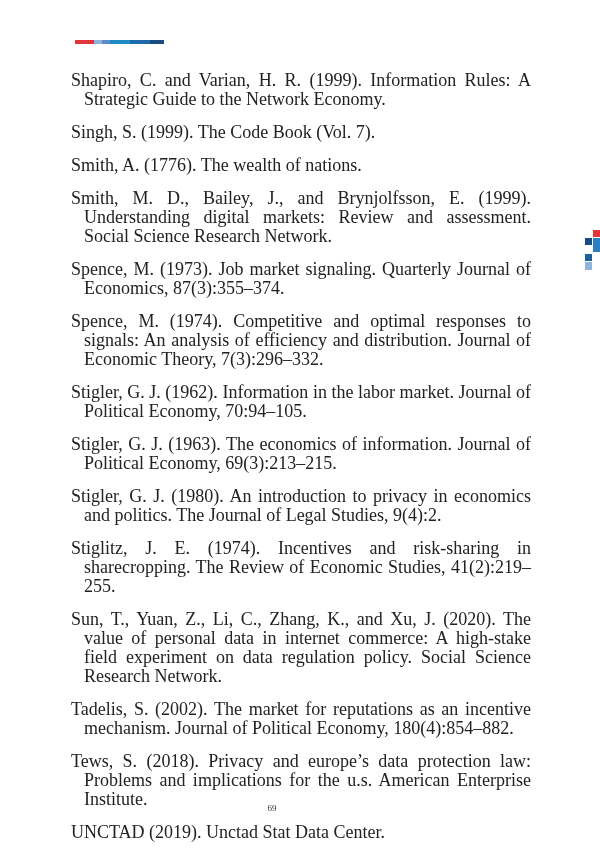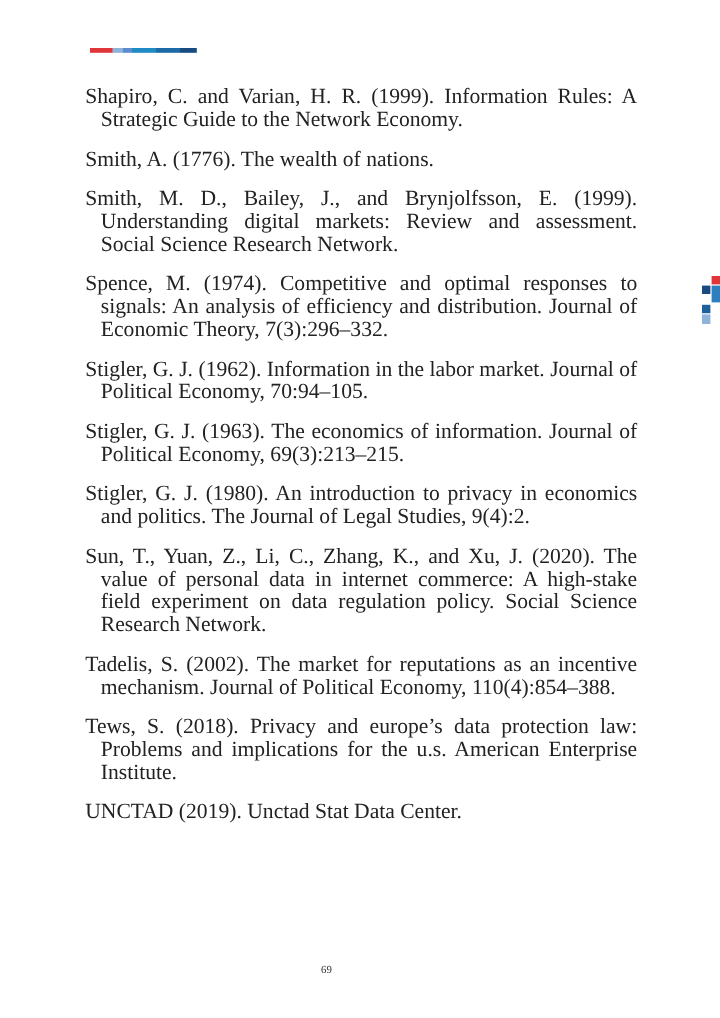--- a/index.html
+++ b/index.html
@@ -30,25 +30,28 @@
 <div class="sidemark">
   <span style="left: 10px; top: 0px; background: rgb(224, 54, 58);"></span>
   <span style="left: 2px; top: 8px; background: rgb(23, 75, 130);"></span>
   <span style="left: 10px; top: 8px; height: 14px; background: rgb(45, 127, 192);"></span>
   <span style="left: 2px; top: 24px; background: rgb(31, 95, 154);"></span>
   <span style="left: 2px; top: 32px; height: 8px; background: rgb(143, 180, 220);"></span>
 </div>
 
 <ul class="refs">
   <li class="ref">Shapiro, C. and Varian, H. R. (1999).  Information Rules:  A Strategic Guide to the Network Economy.</li>
+  <li class="ref">Singh, S. (1999). The Code Book (Vol. 7).</li>
   <li class="ref">Smith, A. (1776). The wealth of nations.</li>
   <li class="ref">Smith, M. D., Bailey, J., and Brynjolfsson, E. (1999).  Understanding digital markets: Review and assessment. Social Science Research Network.</li>
+  <li class="ref">Spence, M. (1973). Job market signaling. Quarterly Journal of Economics, 87(3):355–374.</li>
   <li class="ref">Spence, M. (1974). Competitive and optimal responses to signals: An analysis of efficiency and distribution. Journal of Economic Theory, 7(3):296–332.</li>
   <li class="ref">Stigler, G. J. (1962).  Information in the labor market.  Journal of Political Economy, 70:94–105.</li>
   <li class="ref">Stigler, G. J. (1963).  The economics of information.  Journal of Political Economy, 69(3):213–215.</li>
   <li class="ref">Stigler, G. J. (1980). An introduction to privacy in economics and politics. The Journal of Legal Studies, 9(4):2.</li>
+  <li class="ref">Stiglitz, J. E. (1974). Incentives and risk-sharing in sharecropping. The Review of Economic Studies, 41(2):219–255.</li>
   <li class="ref">Sun, T., Yuan, Z., Li, C., Zhang, K., and Xu, J. (2020).  The value of personal data in internet commerce: A high-stake field experiment on data regulation policy. Social Science Research Network.</li>
-  <li class="ref">Tadelis, S. (2002).  The market for reputations as an incentive mechanism.  Journal of Political Economy, 110(4):854–388.</li>
+  <li class="ref">Tadelis, S. (2002).  The market for reputations as an incentive mechanism.  Journal of Political Economy, 180(4):854–882.</li>
   <li class="ref">Tews, S. (2018). Privacy and europe’s data protection law: Problems and implications for the u.s. American Enterprise Institute.</li>
   <li class="ref">UNCTAD (2019). Unctad Stat Data Center.</li>
 </ul>
 
 <div class="pagenum">69</div>
 
 </body></html>

